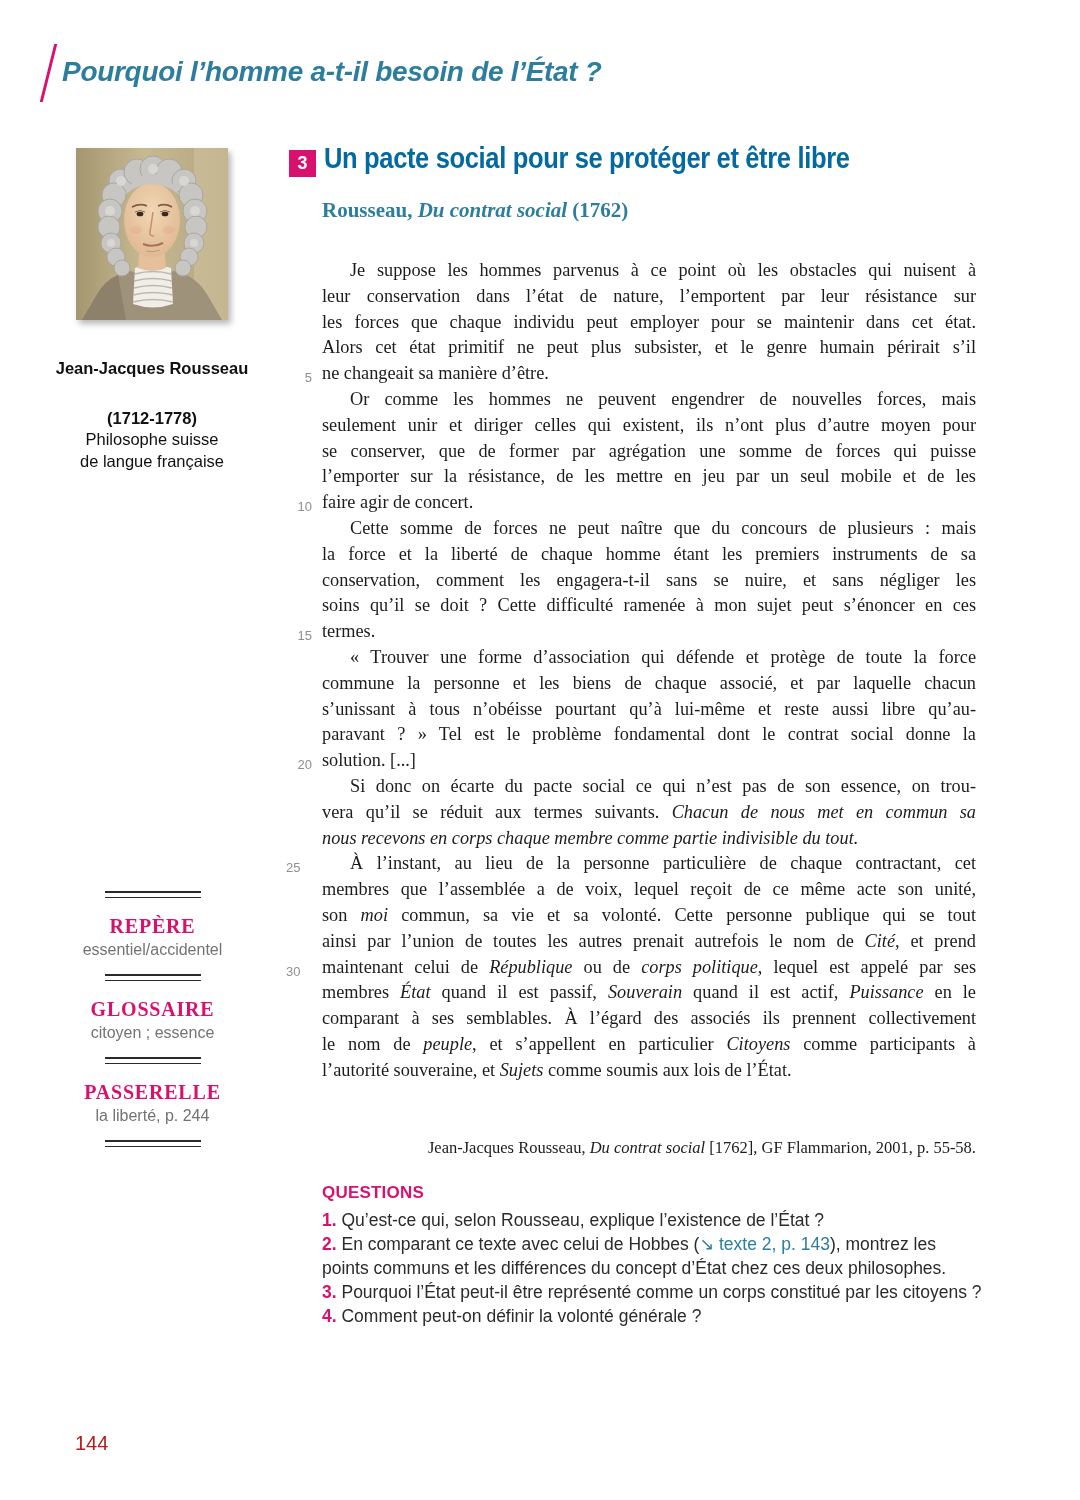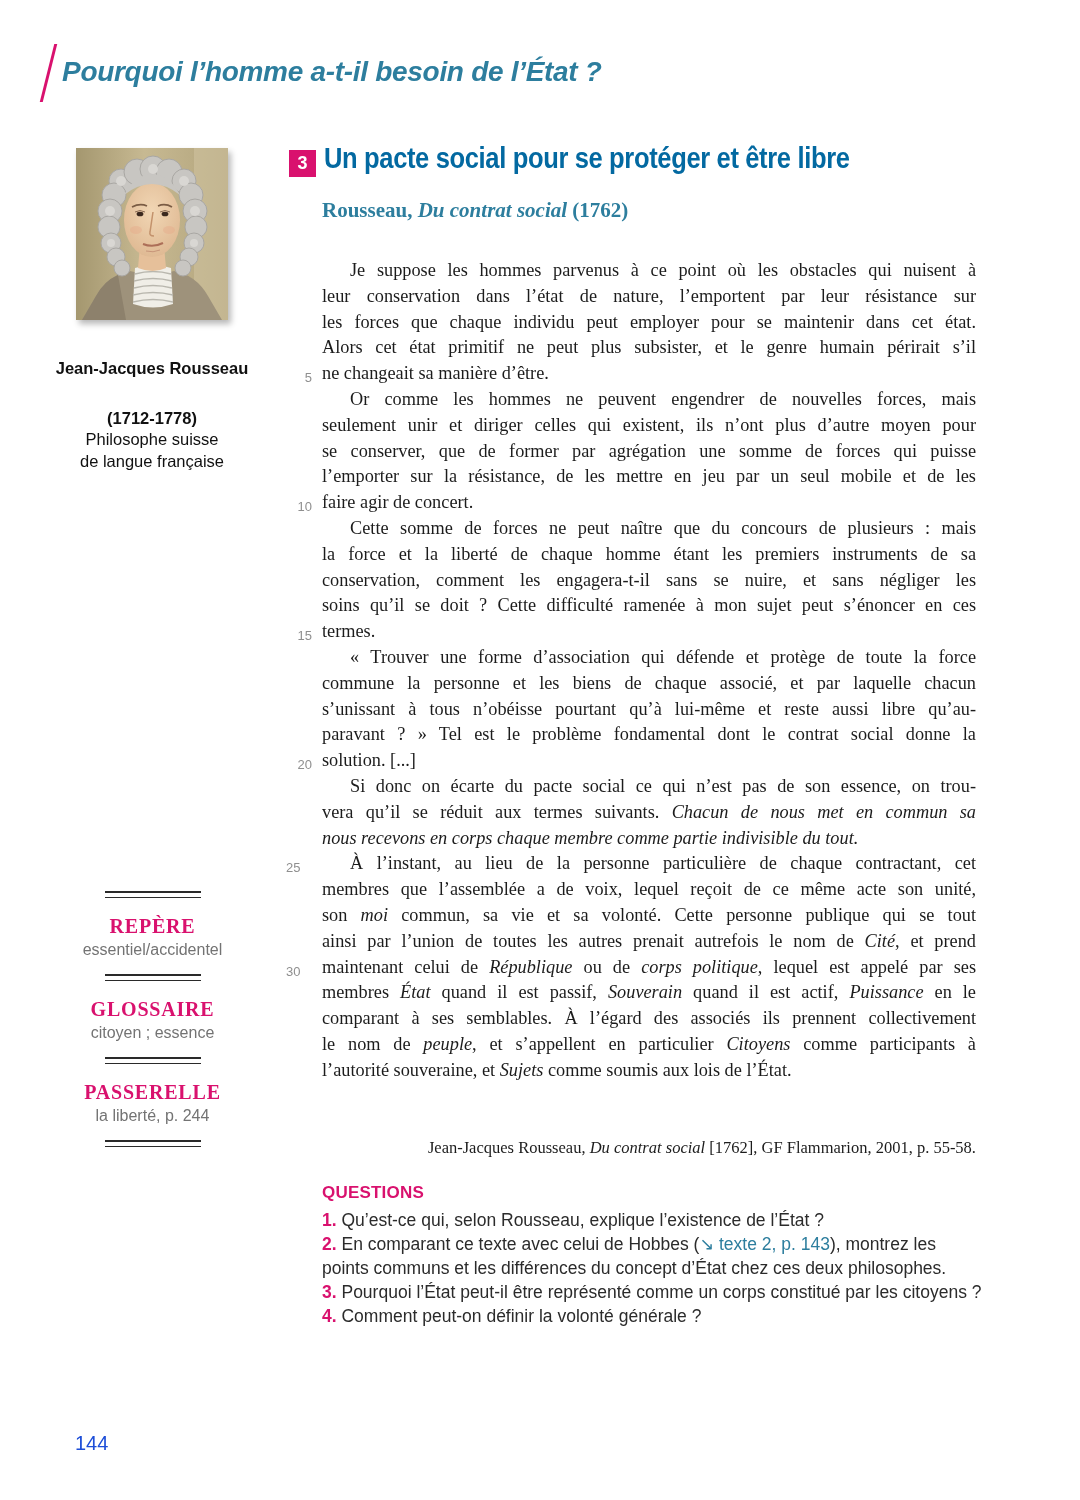--- a/index.html
+++ b/index.html
@@ -53,21 +53,21 @@
   .citation{position:absolute;left:322px;top:1138px;width:654px;text-align:right;
             font-family:"Liberation Serif",serif;font-size:16.5px;color:#1c1c1c;}
 
   
   .questions{position:absolute;left:322px;top:1181px;width:662px;font-size:17.5px;
              line-height:24px;color:#2b2b2b;}
   .q-label{color:#d9116e;font-weight:700;font-size:17px;letter-spacing:0.2px;margin-bottom:3px;}
   .qnum{color:#d9116e;font-weight:700;}
   .tlink{color:#2d7e9e;}
 
-  .page-number{position:absolute;left:75px;top:1432px;font-size:20px;color:#1d4ed8;}
+  .page-number{position:absolute;left:75px;top:1432px;font-size:20px;color:#b91c1c;}
 </style>
 </head>
 <body>
 
 <div class="page">
 
   <div class="chapter-slash"></div>
   <div class="chapter-title">Pourquoi l’homme a-t-il besoin de l’État ?</div>
 
   <div class="portrait">

